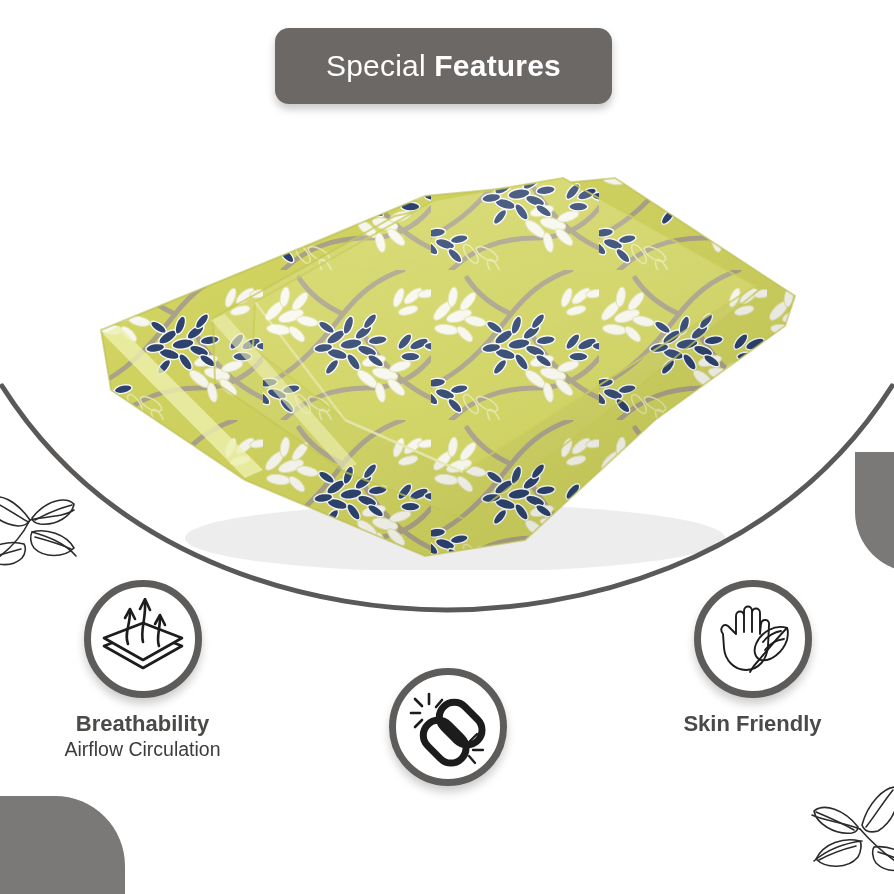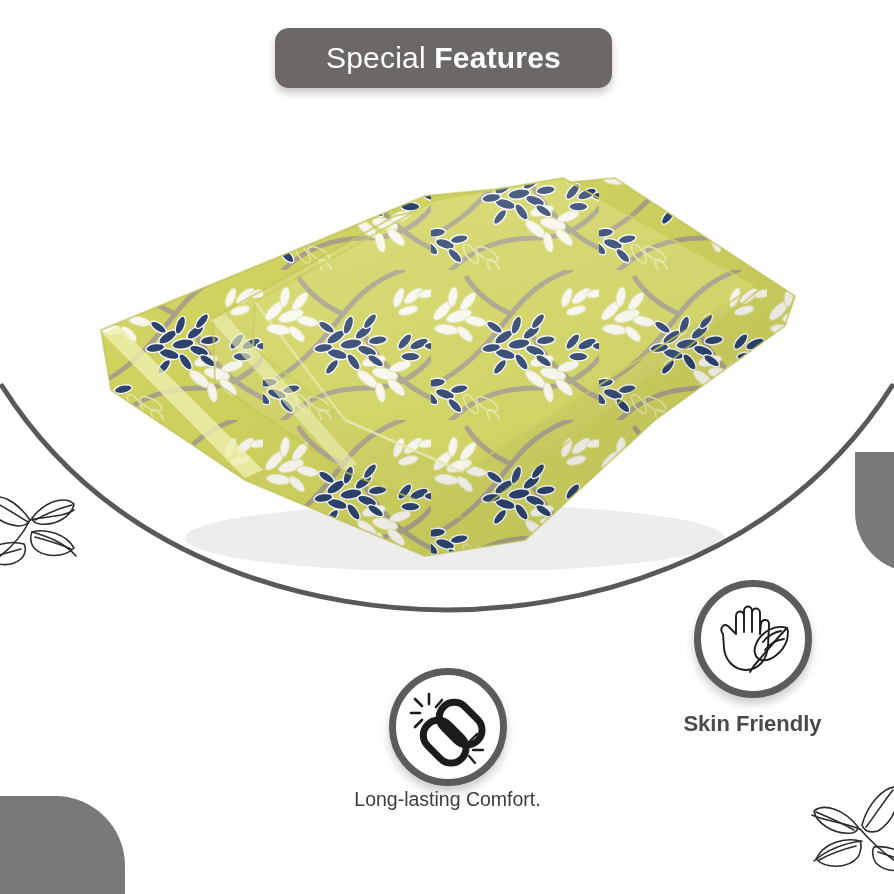--- a/index.html
+++ b/index.html
@@ -17,21 +17,21 @@
     position:absolute;left:-10px;top:796px;width:135px;height:110px;
     background:#7b7977;border-top-right-radius:70px;
   }
   .corner-r{
     position:absolute;left:855px;top:452px;width:60px;height:120px;
     background:#7b7977;border-bottom-left-radius:60px;
   }
 
   
   .header-pill{
-    position:absolute;left:275px;top:28px;width:337px;height:60px;
+    position:absolute;left:275px;top:28px;width:337px;height:76px;
     background:#6b6866;border-radius:14px;
     box-shadow:0 5px 9px rgba(0,0,0,.22);
     display:flex;align-items:center;justify-content:center;
   }
   .header-text{
     color:#ffffff;font-size:30px;letter-spacing:.2px;white-space:nowrap;
   }
   .header-text .light{font-weight:400;}
   .header-text .bold{font-weight:700;}
 
@@ -264,20 +264,41 @@
       <path d="M72 55 C 60 48, 46 42, 34 37"></path>
 
       <path d="M78 66 C 62 62, 42 68, 34 84 C 44 94, 66 94, 76 82 C 79 77, 80 69, 78 66 Z"></path>
       <path d="M74 71 C 62 74, 48 79, 37 85"></path>
 
       <path d="M92 72 C 106 70, 122 76, 130 88 C 122 98, 104 98, 94 88 C 90 83, 90 75, 92 72 Z"></path>
       <path d="M96 77 C 106 80, 120 85, 128 90"></path>
     </g>
   </svg>
 
+  <div class="feature feat-breath">
+    <div class="icon-circle">
+      <svg width="86" height="82" viewBox="0 0 86 82">
+        <g fill="none" stroke="#1c1c1c" stroke-width="2.6" stroke-linejoin="round" stroke-linecap="round">
+
+          <path d="M4 48 L43 33 L82 48 L43 70 Z"></path>
+
+          <path d="M4 40 L43 25 L82 40 L43 62 Z" fill="#ffffff"></path>
+
+          <path d="M28 46 C 24 36, 30 28, 30 14"></path>
+          <path d="M25 20 L30 11 L35 21"></path>
+          <path d="M43 44 C 40 32, 46 22, 45 4"></path>
+          <path d="M40 11 L45 1 L50 12"></path>
+          <path d="M59 48 C 56 40, 60 32, 60 20"></path>
+          <path d="M55 26 L60 17 L65 27"></path>
+        </g>
+      </svg>
+    </div>
+    <div class="feat-title">Breathability</div>
+    <div class="feat-sub">Airflow Circulation</div>
+  </div>
 
   <div class="feature feat-dur">
     <div class="icon-circle">
       <svg width="82" height="82" viewBox="0 0 82 82">
         <g stroke="#1c1c1c" fill="none" stroke-linecap="round">
 
           <g transform="rotate(-45 48 32)">
             <rect x="33" y="16" width="30" height="48" rx="15" ry="15" stroke-width="7"></rect>
           </g>
 
@@ -294,21 +315,20 @@
           </g>
 
           <g stroke-width="2.3">
             <path d="M62 56 L70 48"></path>
             <path d="M66 64 L76 64"></path>
             <path d="M62 70 L68 77"></path>
           </g>
         </g>
       </svg>
     </div>
-    <div class="feat-sub">Long-lasting Comfort.</div>
   </div>
 
   <div class="feature feat-skin">
     <div class="icon-circle">
       <svg width="84" height="82" viewBox="0 0 84 82">
         <g fill="none" stroke="#1c1c1c" stroke-width="1.9" stroke-linecap="round" stroke-linejoin="round">
 
           <path d="M12 36 C 8 31, 12 25, 17 28 L25 36 L25 18 C 25 12, 33 12, 33 18 L33 34
                    L33 13 C 33 7, 41 7, 41 13 L41 34
                    L41 15 C 41 9, 49 9, 49 15 L49 36

